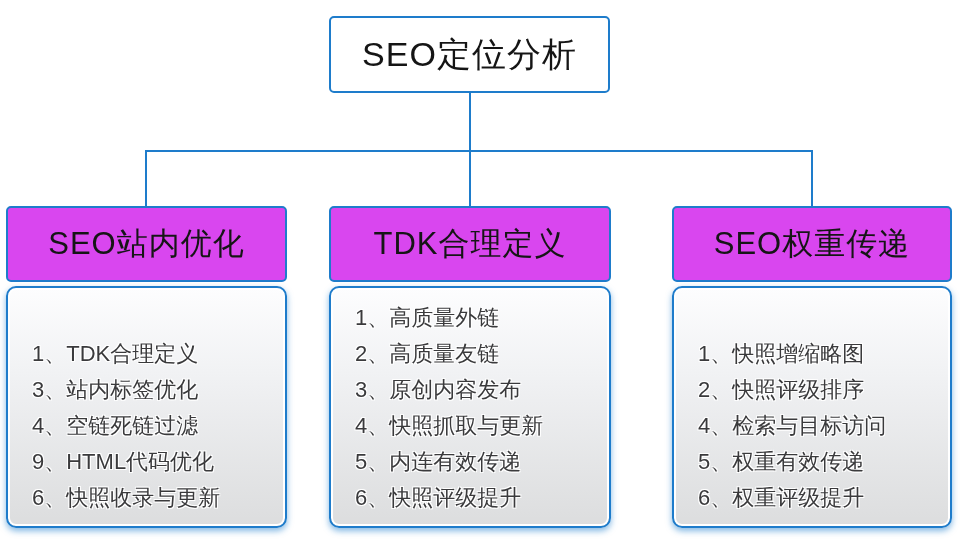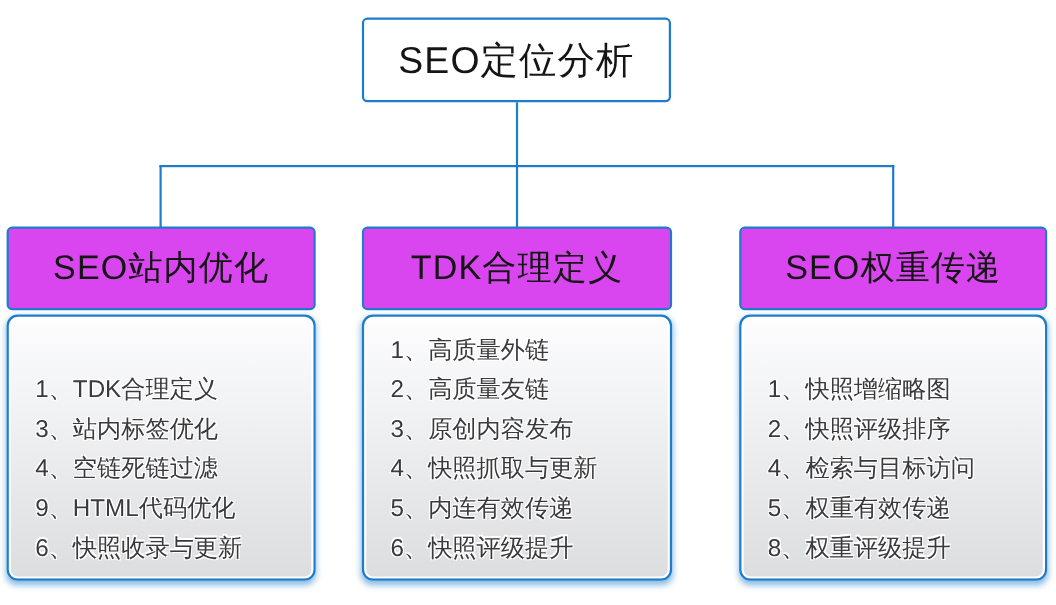--- a/index.html
+++ b/index.html
@@ -90,17 +90,17 @@
 
   <div class="col c3">
     <div class="head-box">
       <span>SEO权重传递</span>
     </div>
     <div class="list-box">
       <div class="list-item">1、快照增缩略图</div>
       <div class="list-item">2、快照评级排序</div>
       <div class="list-item">4、检索与目标访问</div>
       <div class="list-item">5、权重有效传递</div>
-      <div class="list-item">8、权重评级提升</div>
+      <div class="list-item">6、权重评级提升</div>
     </div>
   </div>
 
 </div>
 
 </body></html>

